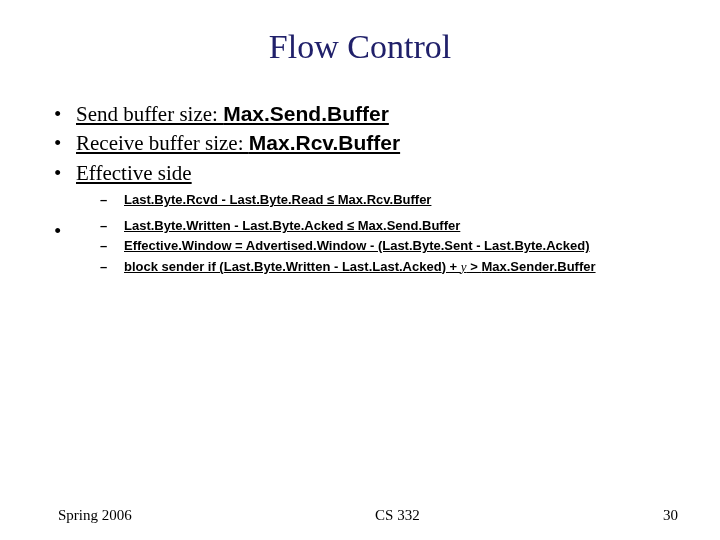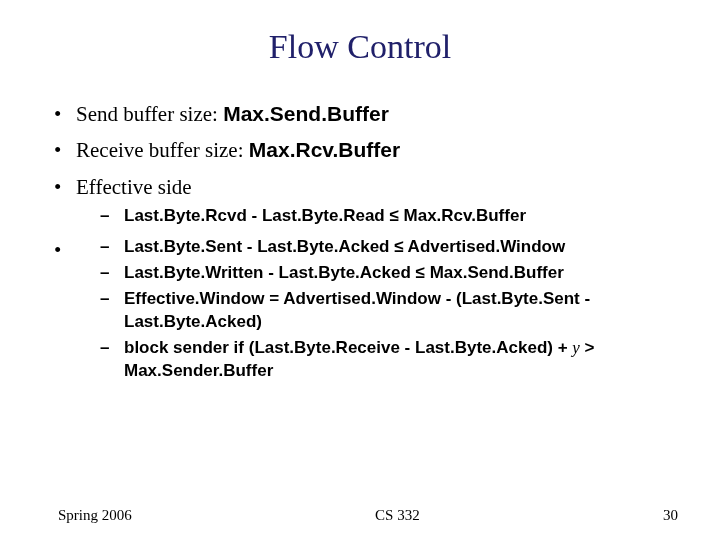--- a/index.html
+++ b/index.html
@@ -31,35 +31,36 @@
   ul.level1 {
     list-style: none;
     padding: 0;
     margin: 0;
     font-size: 21px;
     line-height: 1.35;
   }
   ul.level1 > li {
     position: relative;
     padding-left: 26px;
-    margin: 8px 0;
+    margin: 1px 0;
+    text-decoration: underline;
   }
   ul.level1 > li::before {
     content: "•";
     position: absolute;
     left: 4px;
     top: 0;
     font-size: 21px;
   }
   ul.level2 {
     list-style: none;
     padding: 0;
     margin: 4px 0 8px 0;
     font-family: Arial, Helvetica, sans-serif;
-    font-size: 17px;
+    font-size: 13px;
     font-weight: bold;
     line-height: 1.35;
   }
   ul.level2 > li {
     position: relative;
     padding-left: 48px;
     margin: 3px 0;
   }
   ul.level2 > li::before {
     content: "–";
@@ -103,24 +104,23 @@
       <span>Receive buffer size: </span><span class="code">Max.Rcv.Buffer</span>
     </li>
     <li>
       <span>Effective side</span>
       <ul class="level2">
         <li>Last.Byte.Rcvd - Last.Byte.Read ≤ Max.Rcv.Buffer</li>
       </ul>
     </li>
     <li>
       <ul class="level2">
-        <li>Last.Byte.Sent - Last.Byte.Acked ≤ Advertised.Window</li>
         <li>Last.Byte.Written - Last.Byte.Acked ≤ Max.Send.Buffer</li>
         <li>Effective.Window = Advertised.Window - (Last.Byte.Sent - Last.Byte.Acked)</li>
-        <li><span>block sender if (</span><span>Last.Byte.Receive - Last.Byte.Acked</span><span>) + </span><span class="italic">y</span><span> &gt; </span><span>Max.Sender.Buffer</span></li>
+        <li><span>block sender if (</span><span>Last.Byte.Written - Last.Last.Acked</span><span>) + </span><span class="italic">y</span><span> &gt; </span><span>Max.Sender.Buffer</span></li>
       </ul>
     </li>
   </ul>
 
   <div class="footer">
     <span>Spring 2006</span>
     <span>CS 332</span>
     <span>30</span>
   </div>
 </div>

